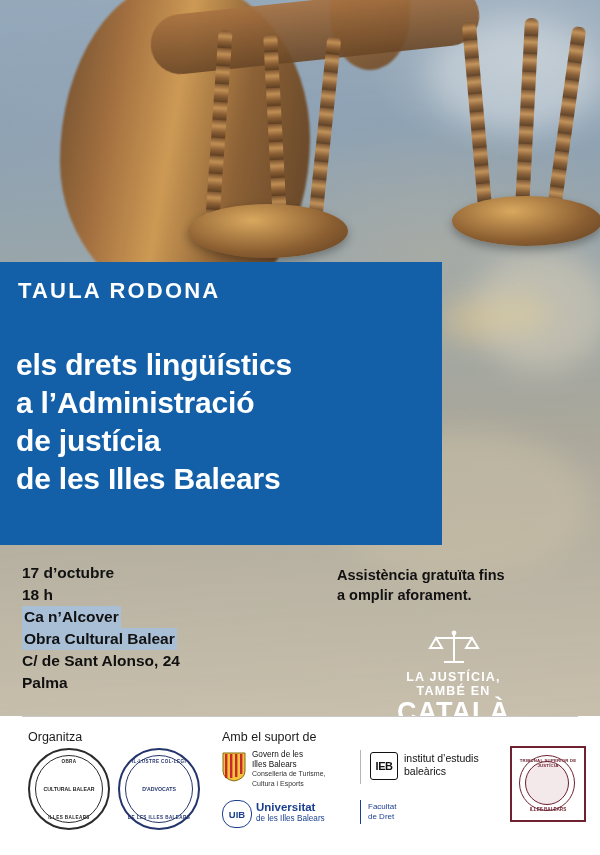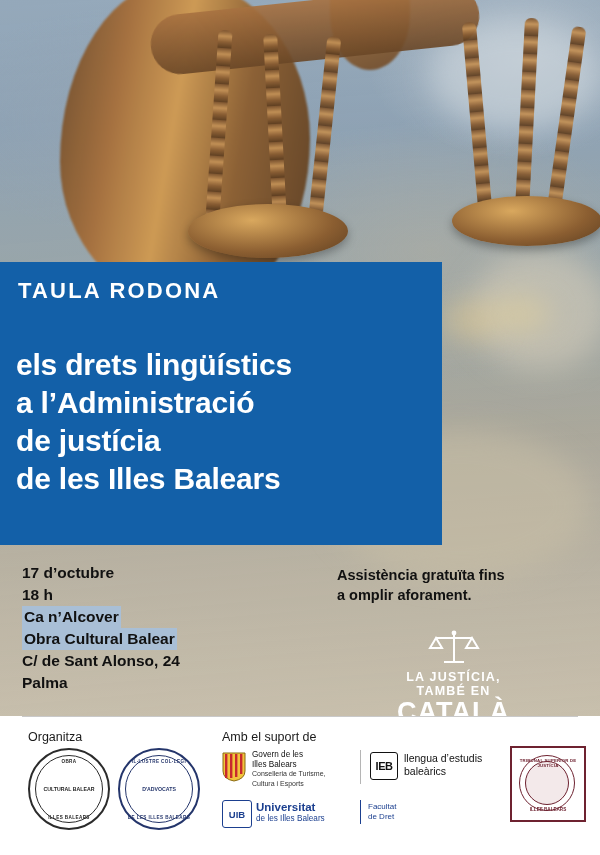--- a/index.html
+++ b/index.html
@@ -314,21 +314,21 @@
     position: absolute;
     left: 222px;
     top: 84px;
     width: 200px;
   }
   .uib-mark {
     position: absolute;
     left: 0; top: 0;
     width: 28px; height: 26px;
     border: 1.5px solid #1b3f8f;
-    border-radius: 3px;
+    border-radius: 13px;
     color: #1b3f8f;
     font-size: 9.5px;
     font-weight: bold;
     display: flex;
     align-items: center;
     justify-content: center;
   }
   .uib-text {
     position: absolute;
     left: 34px; top: 1px;
@@ -501,21 +501,21 @@
         <div class="s">Conselleria de Turisme,</div>
         <div class="s">Cultura i Esports</div>
       </div>
     </div>
 
     <div class="divider-v"></div>
 
     <div class="ieb">
       <div class="ieb-mark">IEB</div>
       <div class="ieb-text">
-        <div>llengua d’estudis</div>
+        <div>institut d’estudis</div>
         <div>baleàrics</div>
       </div>
     </div>
 
     <div class="uib">
       <div class="uib-mark">UIB</div>
       <div class="uib-text">
         <div class="b">Universitat</div>
         <div class="s">de les Illes Balears</div>
       </div>

